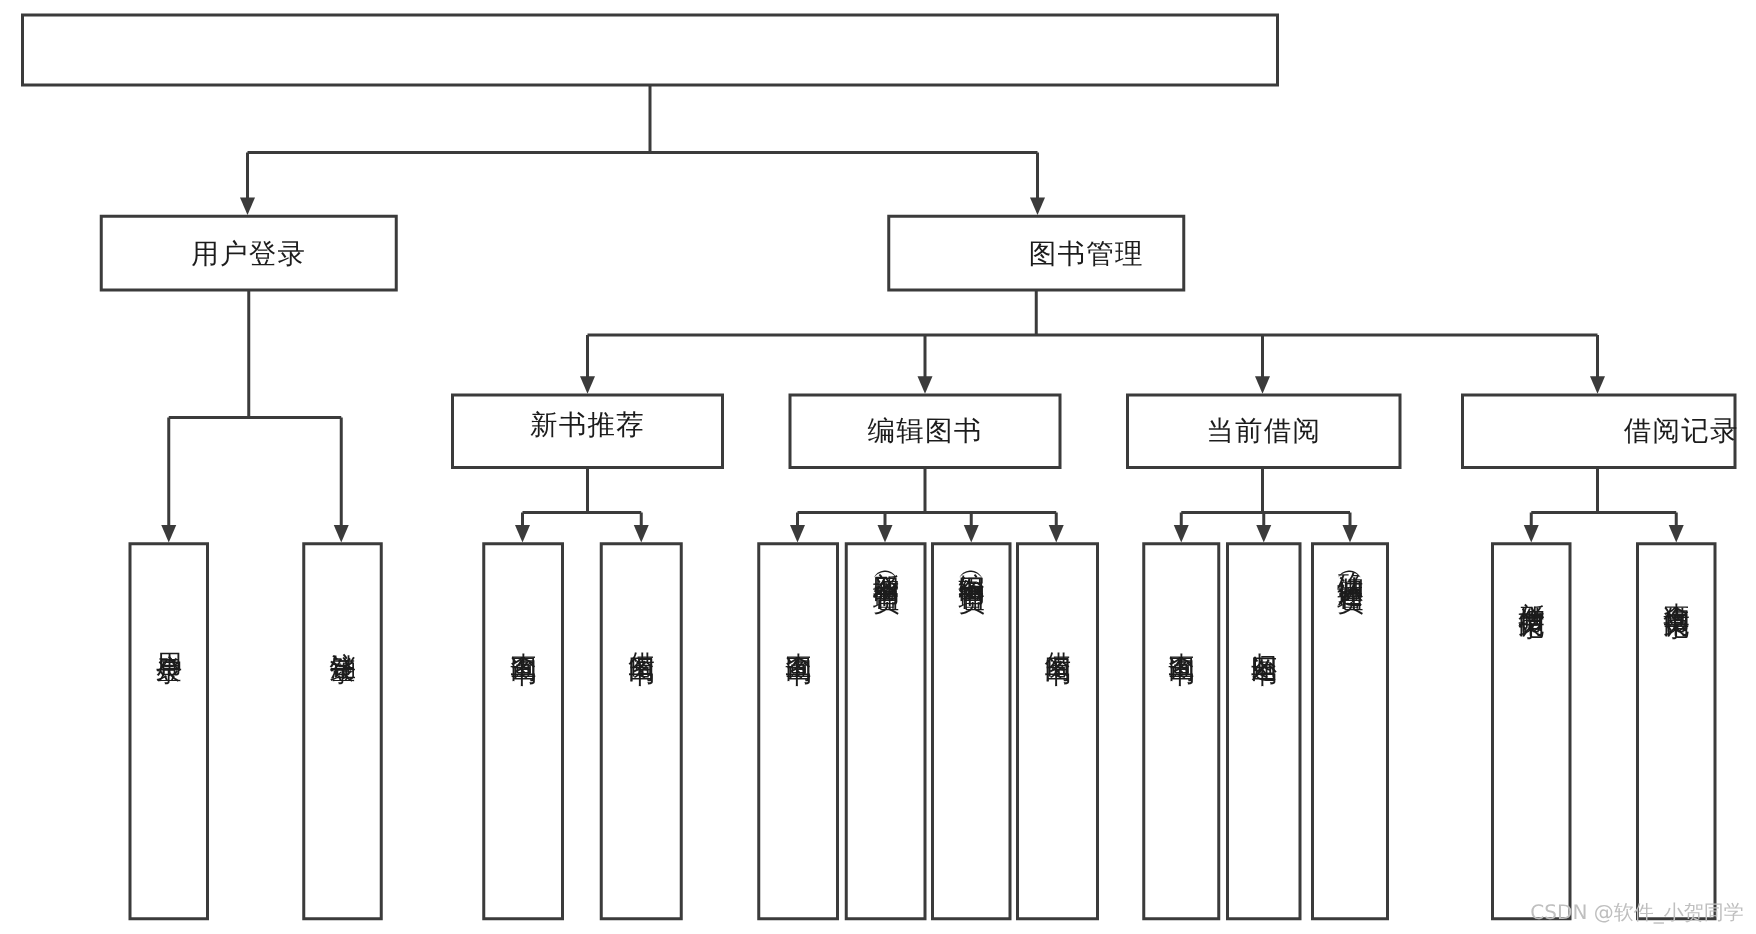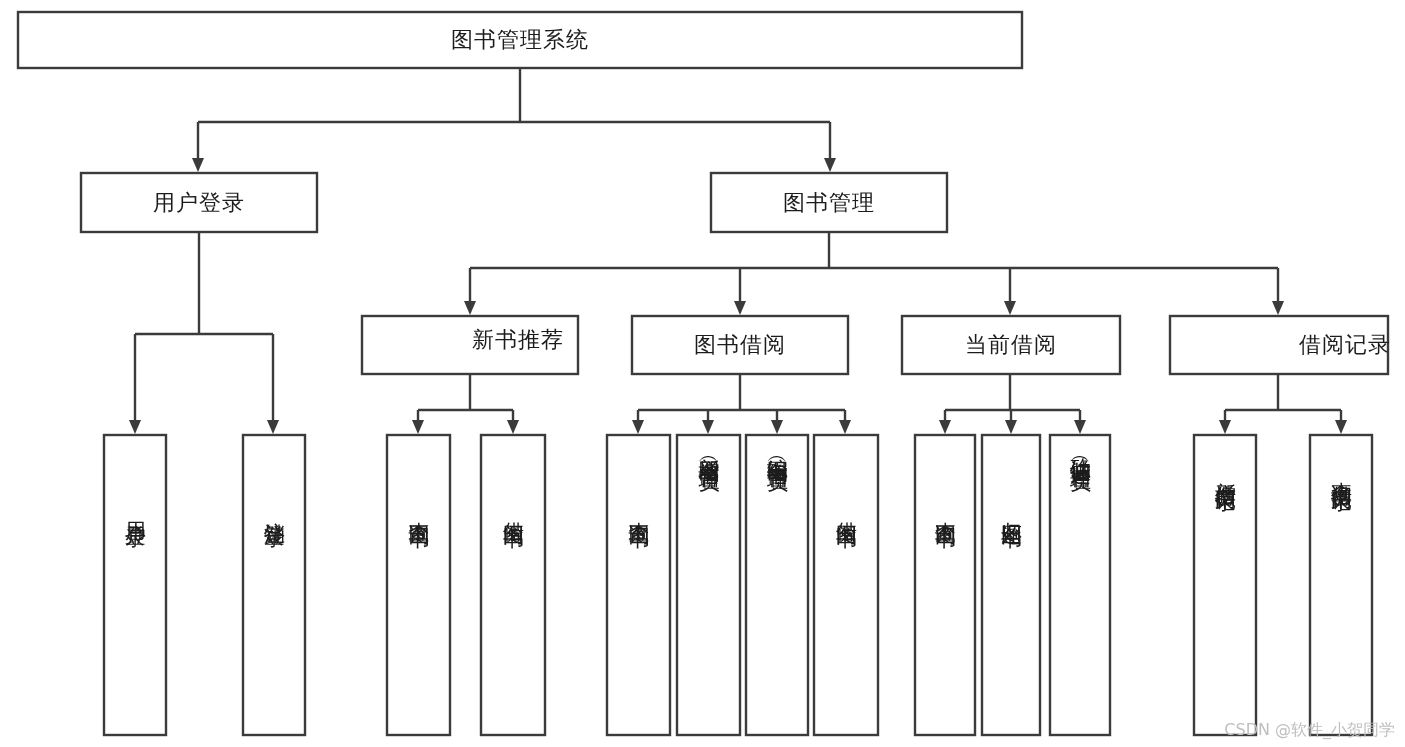--- a/index.html
+++ b/index.html
@@ -187,36 +187,33 @@
     <rect class="node-rect" x="814" y="435" width="64" height="300"></rect>
 
     <rect class="node-rect" x="915" y="435" width="60" height="300"></rect>
     <rect class="node-rect" x="982" y="435" width="58" height="300"></rect>
     <rect class="node-rect" x="1050" y="435" width="60" height="300"></rect>
 
     <rect class="node-rect" x="1194" y="435" width="62" height="300"></rect>
     <rect class="node-rect" x="1310" y="435" width="62" height="300"></rect>
   </svg>
 
-  <div class="hlabel-wrap" style="left:18px; top:12px; width:1004px; height:56px;">
-    <span class="hlabel">图书管理系统</span>
-  </div>
 
   <div class="hlabel-wrap" style="left:81px; top:173px; width:236px; height:59px;">
     <span class="hlabel">用户登录</span>
   </div>
-  <div class="hlabel-wrap" style="left:711px; top:173px; width:236px; height:59px;">
+  <div class="hlabel-wrap" style="left:711px; top:173px; width:236px; height:59px;padding-left:40px;">
     <span class="hlabel">图书管理</span>
   </div>
 
-  <div class="hlabel-wrap" style="left:362px; top:316px; width:216px; height:48px;padding-left:48px;">
+  <div class="hlabel-wrap" style="left:362px; top:316px; width:216px; height:48px;">
     <span class="hlabel">新书推荐</span>
   </div>
   <div class="hlabel-wrap" style="left:632px; top:316px; width:216px; height:58px;">
-    <span class="hlabel">图书借阅</span>
+    <span class="hlabel">编辑图书</span>
   </div>
   <div class="hlabel-wrap" style="left:902px; top:316px; width:218px; height:58px;text-align:center;">
     <span class="hlabel">当前借阅</span>
   </div>
   <div class="hlabel-wrap" style="left:1236px; top:316px; width:218px; height:58px;">
     <span class="hlabel">借阅记录</span>
   </div>
 
   <div class="vlabel-wrap" style="left:104px; top:435px; width:62px; height:300px; padding-top:70px;">
     <span class="vlabel">用户登录</span>

